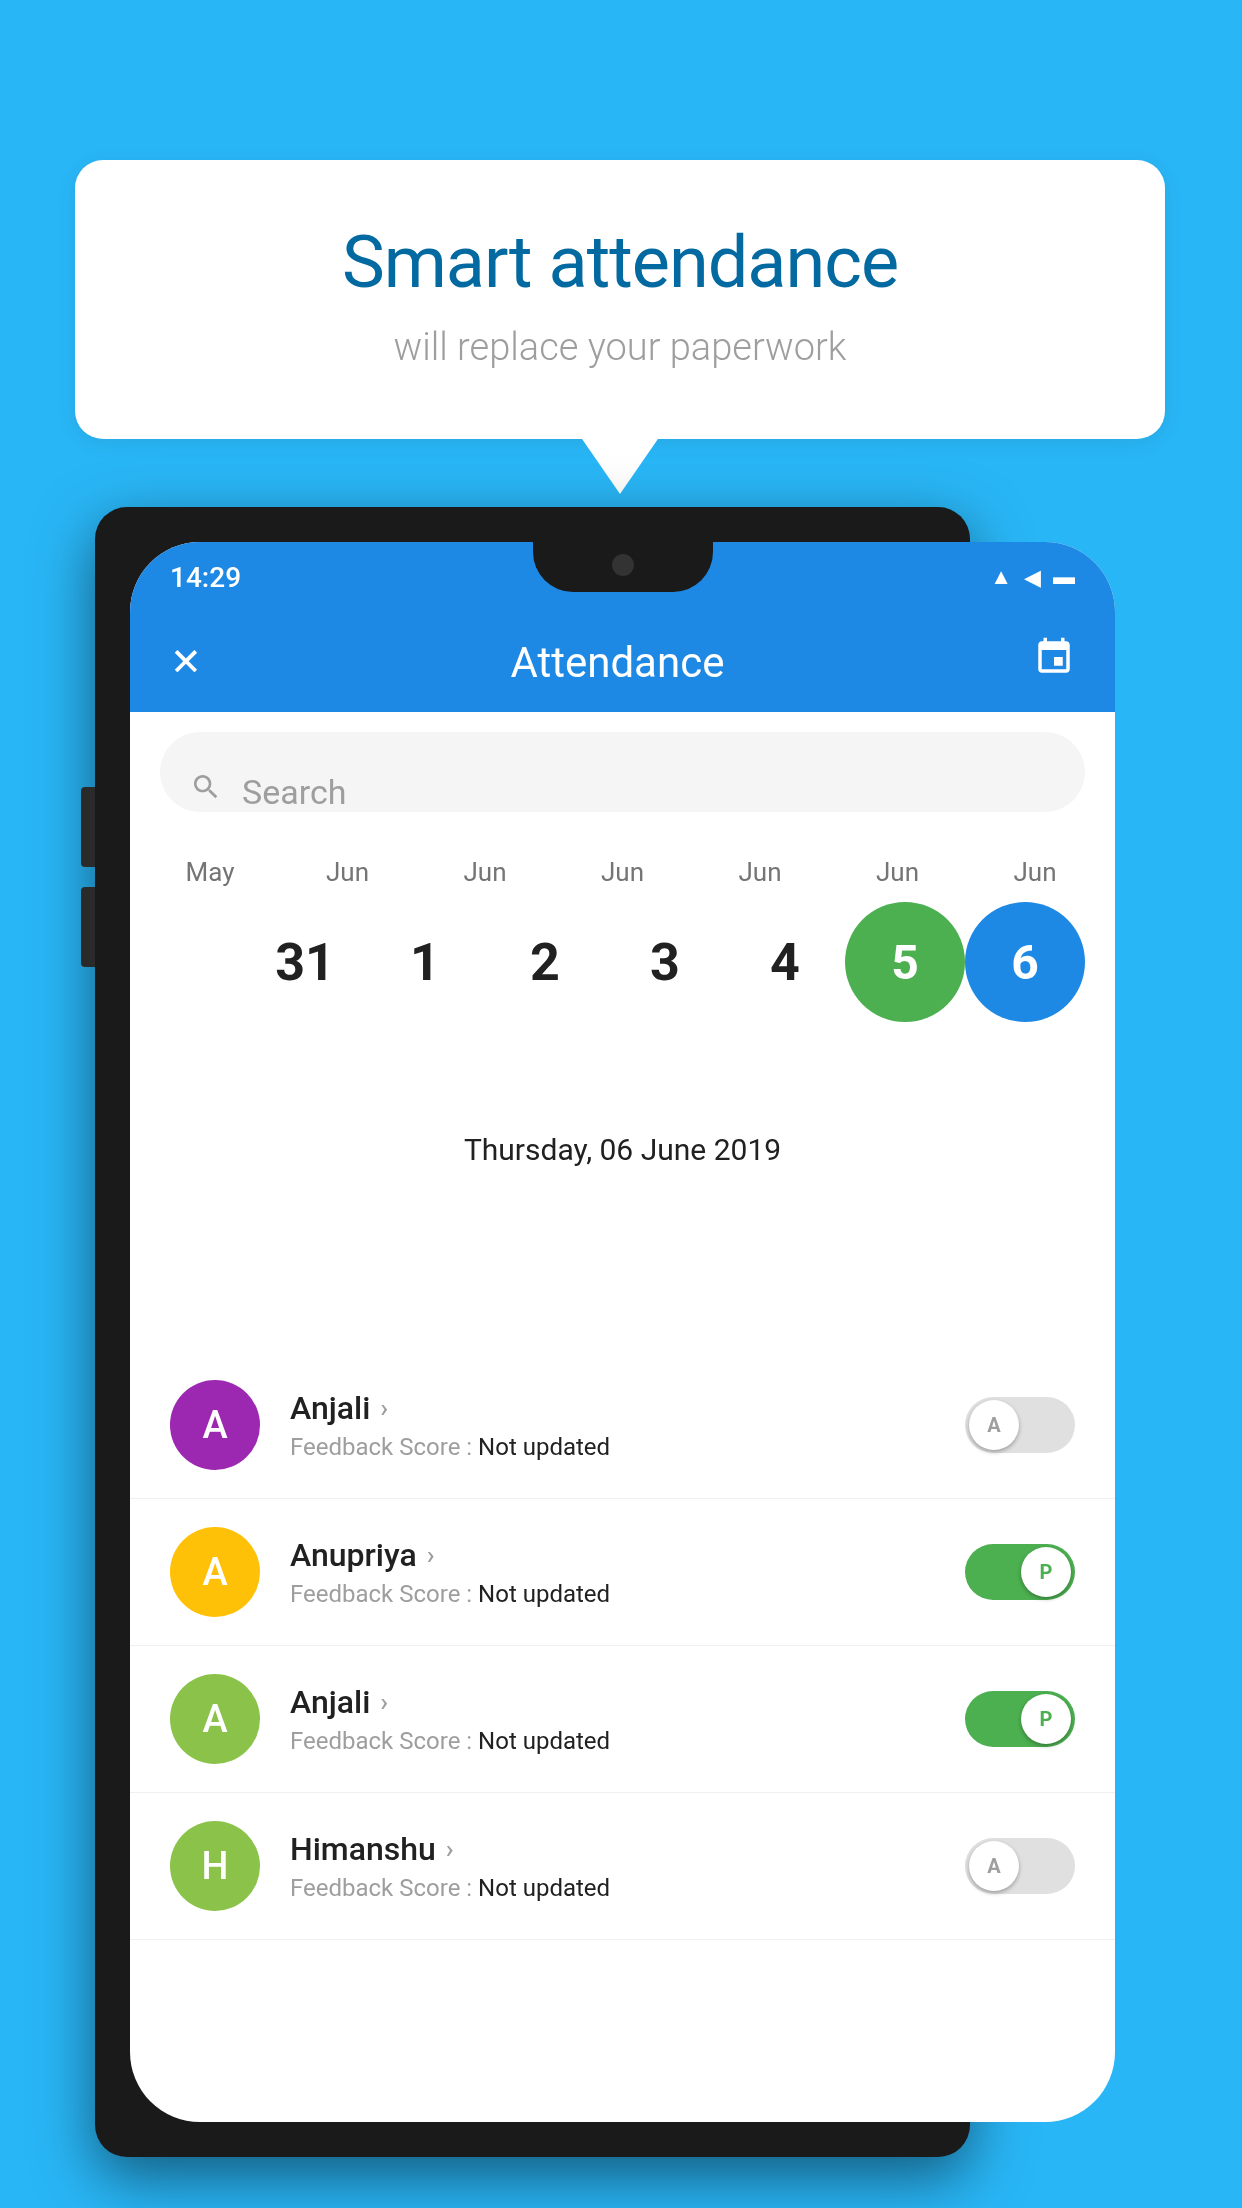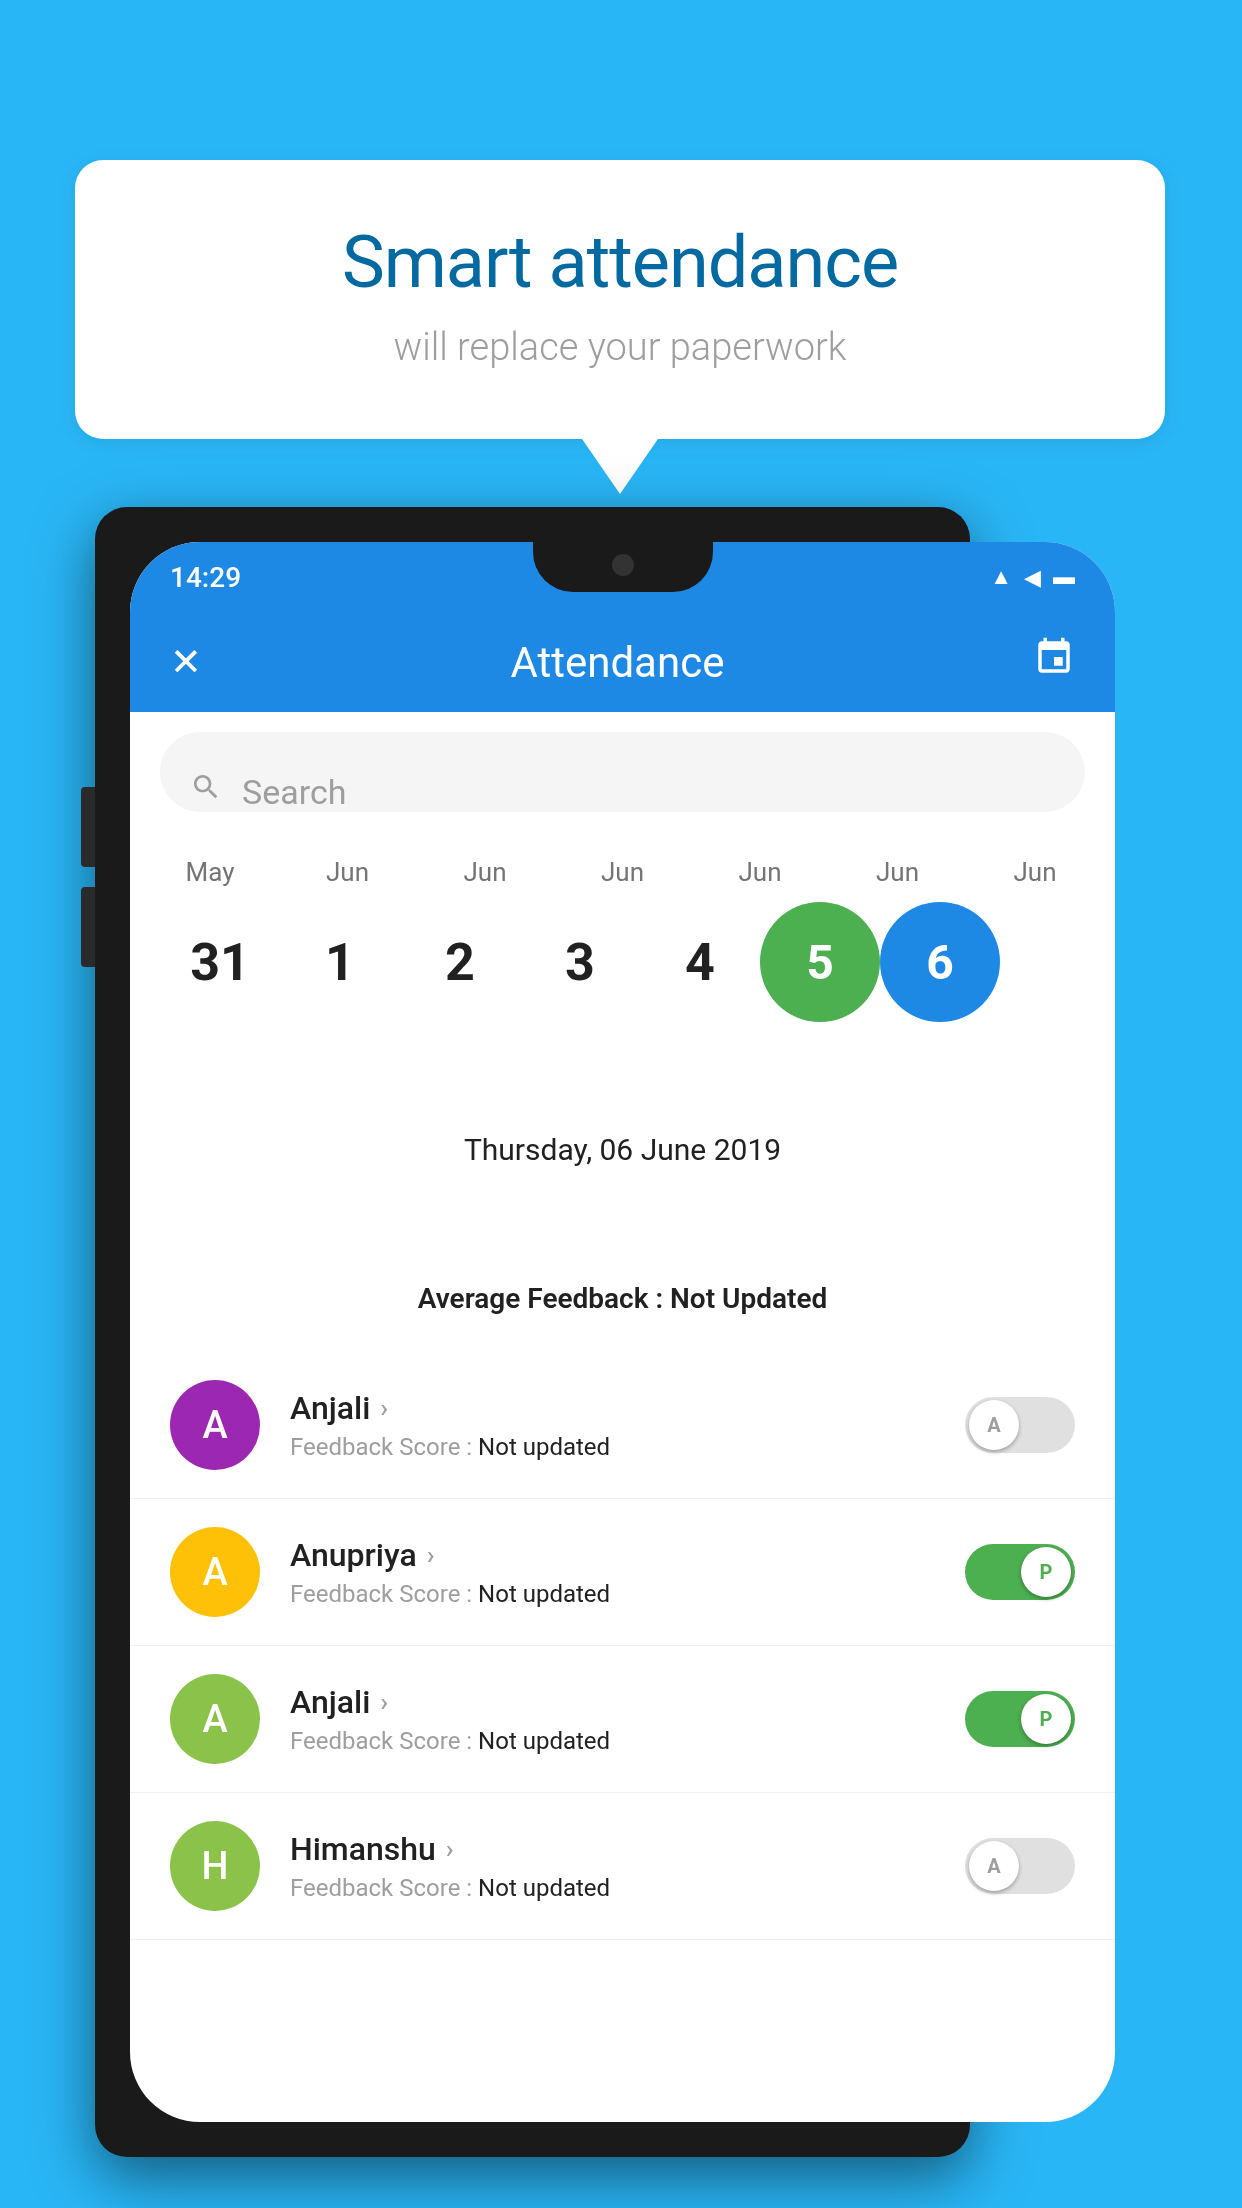--- a/index.html
+++ b/index.html
@@ -179,21 +179,21 @@
       padding: 15px 20px 5px;
     }
     .calendar-month {
       font-size: 26px;
       color: #757575;
       width: 120px;
       text-align: center;
     }
     .calendar-dates-row {
       display: flex;
-      justify-content: flex-start;
+      justify-content: flex-end;
       padding: 10px 30px 20px;
       align-items: center;
     }
     .calendar-date {
       width: 120px;
       height: 120px;
       display: flex;
       align-items: center;
       justify-content: center;
       font-size: 52px;
@@ -450,23 +450,20 @@
         <div class="calendar-date">3</div>
         <div class="calendar-date">4</div>
         <div class="calendar-date today">5</div>
         <div class="calendar-date selected">6</div>
       </div>
     </div>
 
     <div class="date-label">Thursday, 06 June 2019</div>
 
 
-    <div class="avg-feedback">
-      <span>Average Feedback : </span><span style="color:#212121;font-weight:600;">Not Updated</span>
-    </div>
 
     <div class="student-list">
 
       <div class="student-item">
         <div class="student-avatar" style="background:#9c27b0;">A</div>
         <div class="student-info">
           <div class="student-name">
             <span>Anjali</span>
             <span class="chevron">›</span>
           </div>

